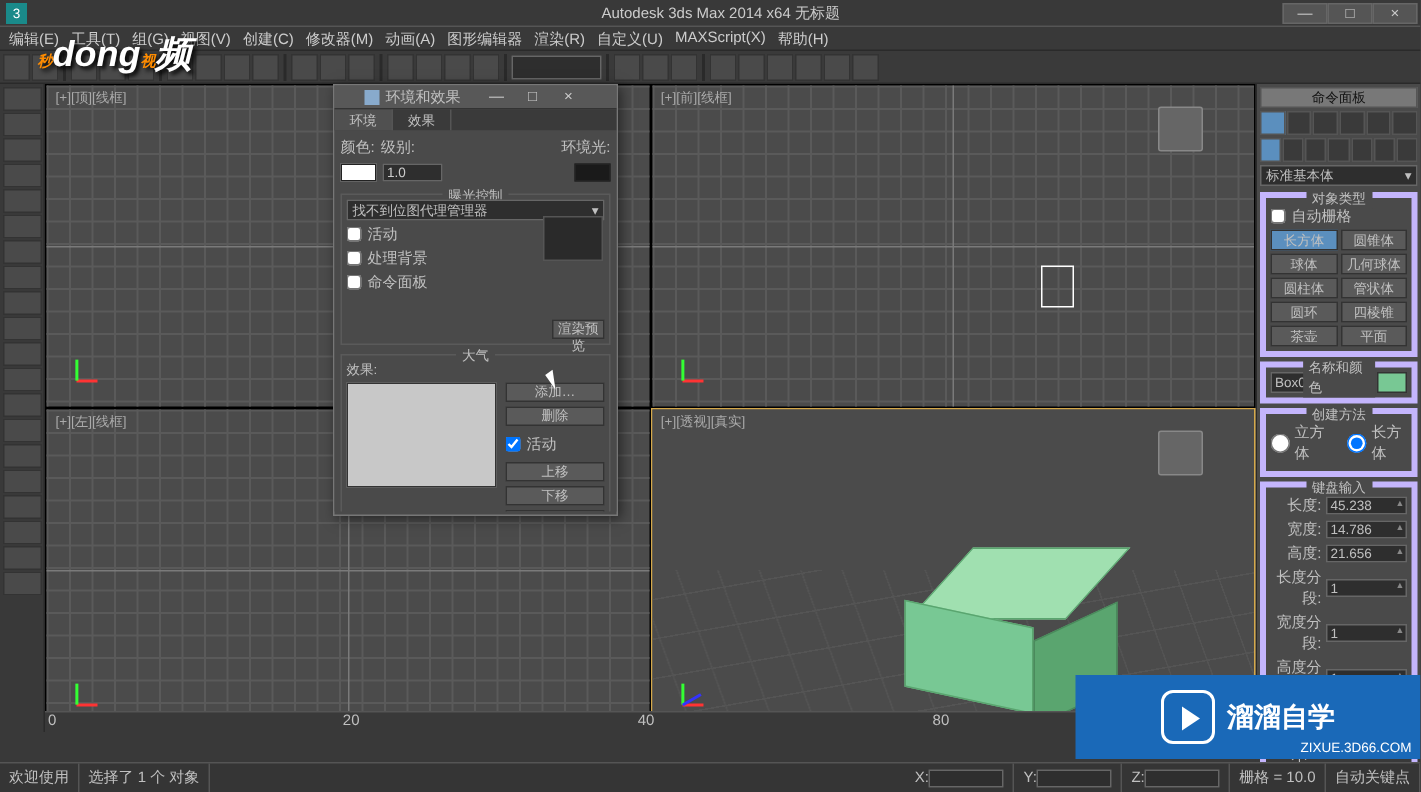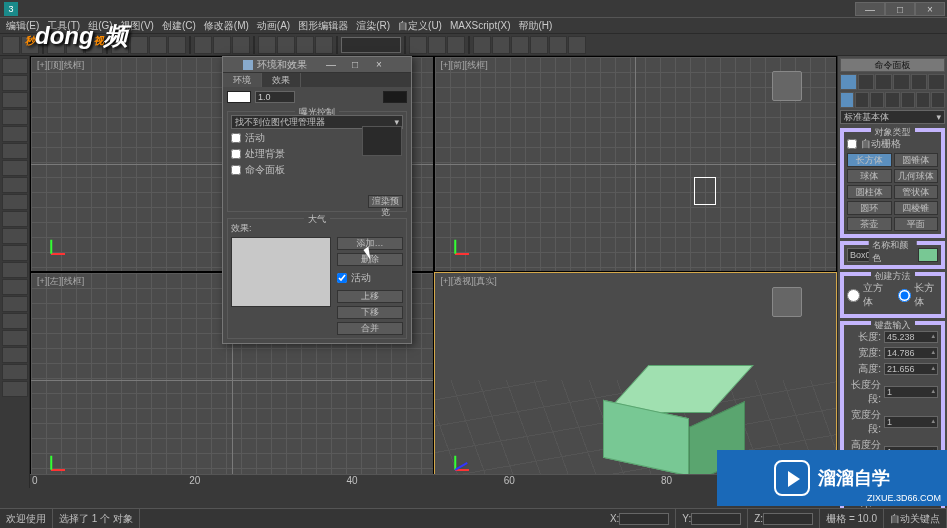--- a/index.html
+++ b/index.html
@@ -93,20 +93,21 @@
 .brand .play::before{content:"";position:absolute;top:9px;left:12px;border-left:12px solid #fff;border-top:8px solid transparent;border-bottom:8px solid transparent}
 .brand .txt{color:#fff;font-size:18px;font-weight:bold}
 .brand .url{position:absolute;bottom:3px;right:6px;color:#fff;font-size:9px}
 .selrect{position:absolute;border:1px solid #fff;background:none}
 </style>
 </head>
 <body>
 
 <div class="titlebar">
   <span style="width:14px;height:14px;background:#1a8a8a;color:#fff;text-align:center;line-height:14px;font-size:9px">3</span>
+  <span class="title">Autodesk 3ds Max 2014 x64   无标题</span>
 </div>
 <div class="winbtns">
   <div class="winbtn">—</div>
   <div class="winbtn">□</div>
   <div class="winbtn">×</div>
 </div>
 
 <div class="menubar">
   <span>编辑(E)</span>
   <span>工具(T)</span>
@@ -333,20 +334,25 @@
     <span style="flex:1">环境和效果</span>
     <div class="dlg-winbtn">—</div>
     <div class="dlg-winbtn">□</div>
     <div class="dlg-winbtn">×</div>
   </div>
   <div class="dlg-tabs">
     <span class="active">环境</span>
     <span>效果</span>
   </div>
   <div class="dlg-body">
+    <div class="dlg-row">
+      <div><span>颜色:</span></div>
+      <div><span>级别:</span></div>
+      <div style="margin-left:auto"><span>环境光:</span></div>
+    </div>
     <div class="dlg-row">
       <div class="swatch"></div>
       <div class="spin">1.0</div>
       <div class="swatch dark" style="margin-left:auto"></div>
     </div>
     <div class="dlg-sec" style="margin-top:8px">
       <div class="leg">曝光控制</div>
       <div class="dlg-drop">找不到位图代理管理器</div>
       <div class="dlg-chk">
           <input type="checkbox" style="">
@@ -385,21 +391,20 @@
   </div>
 </div>
 
 <div class="cursor"></div>
 
 <div class="timeline">
   <div class="ruler">
     <span style="flex:1">0</span>
       <span style="flex:1">20</span>
       <span style="flex:1">40</span>
-      <span style="flex:1">60</span>
       <span style="flex:1">80</span>
       <span>100</span>
   </div>
 </div>
 
 <div class="statusbar">
   <div class="seg">欢迎使用</div>
   <div class="seg">选择了 1 个 对象</div>
   <div class="seg" style="margin-left:auto"><span>X:</span><input style="width: 50px; background: rgb(46, 46, 46); border: 1px solid rgb(102, 102, 102); height: 12px;"></div>
   <div class="seg"><span>Y:</span><input style="width: 50px; background: rgb(46, 46, 46); border: 1px solid rgb(102, 102, 102); height: 12px;"></div>

